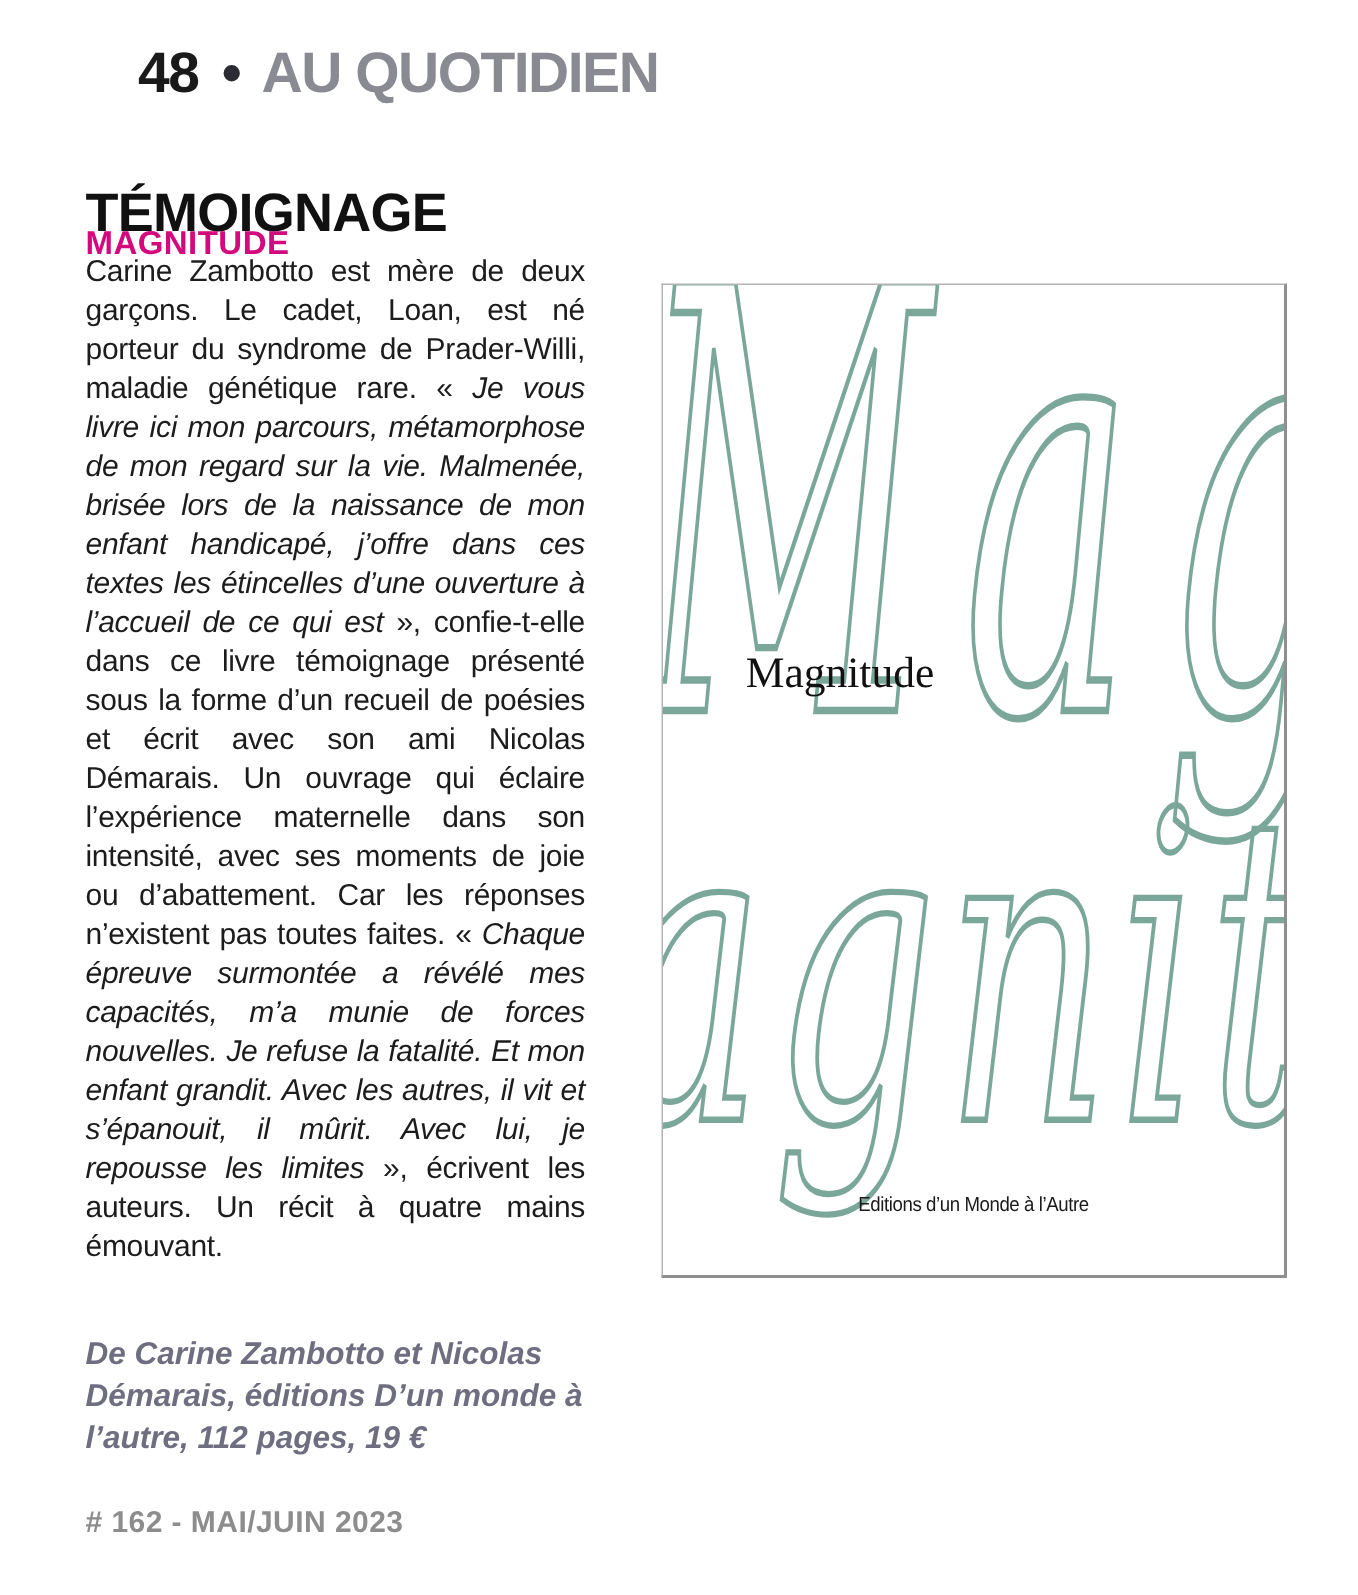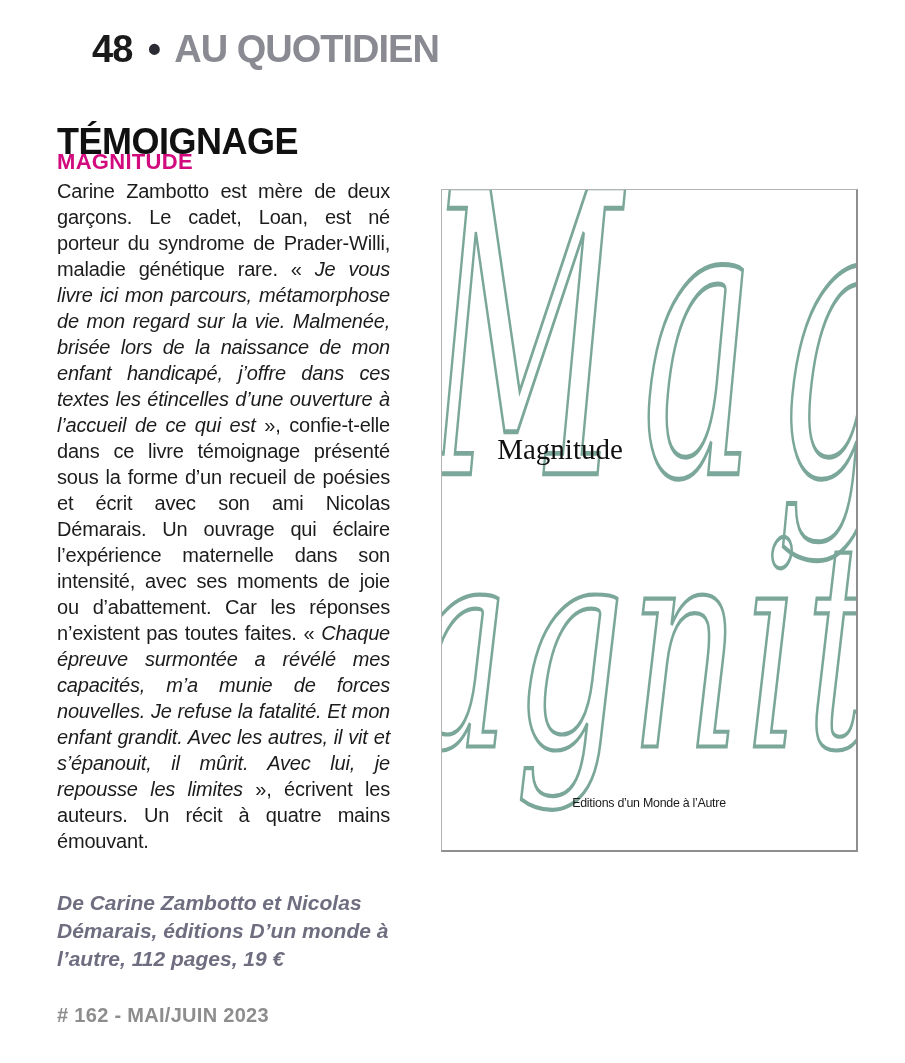--- a/index.html
+++ b/index.html
@@ -47,21 +47,21 @@
     font-weight: bold;
     letter-spacing: 0.3px;
     color: var(--magenta, #d20a7e);
     line-height: 1;
   }
 
   
   .body-text {
     position: absolute;
     left: 57px;
-    top: 178px;
+    top: 168px;
     width: 333px;
     font-size: 20px;
     line-height: 26px;
     text-align: justify;
     letter-spacing: -0.2px;
     hyphens: auto;
     -webkit-hyphens: auto;
   }
   .body-text i { font-style: italic; }
 

